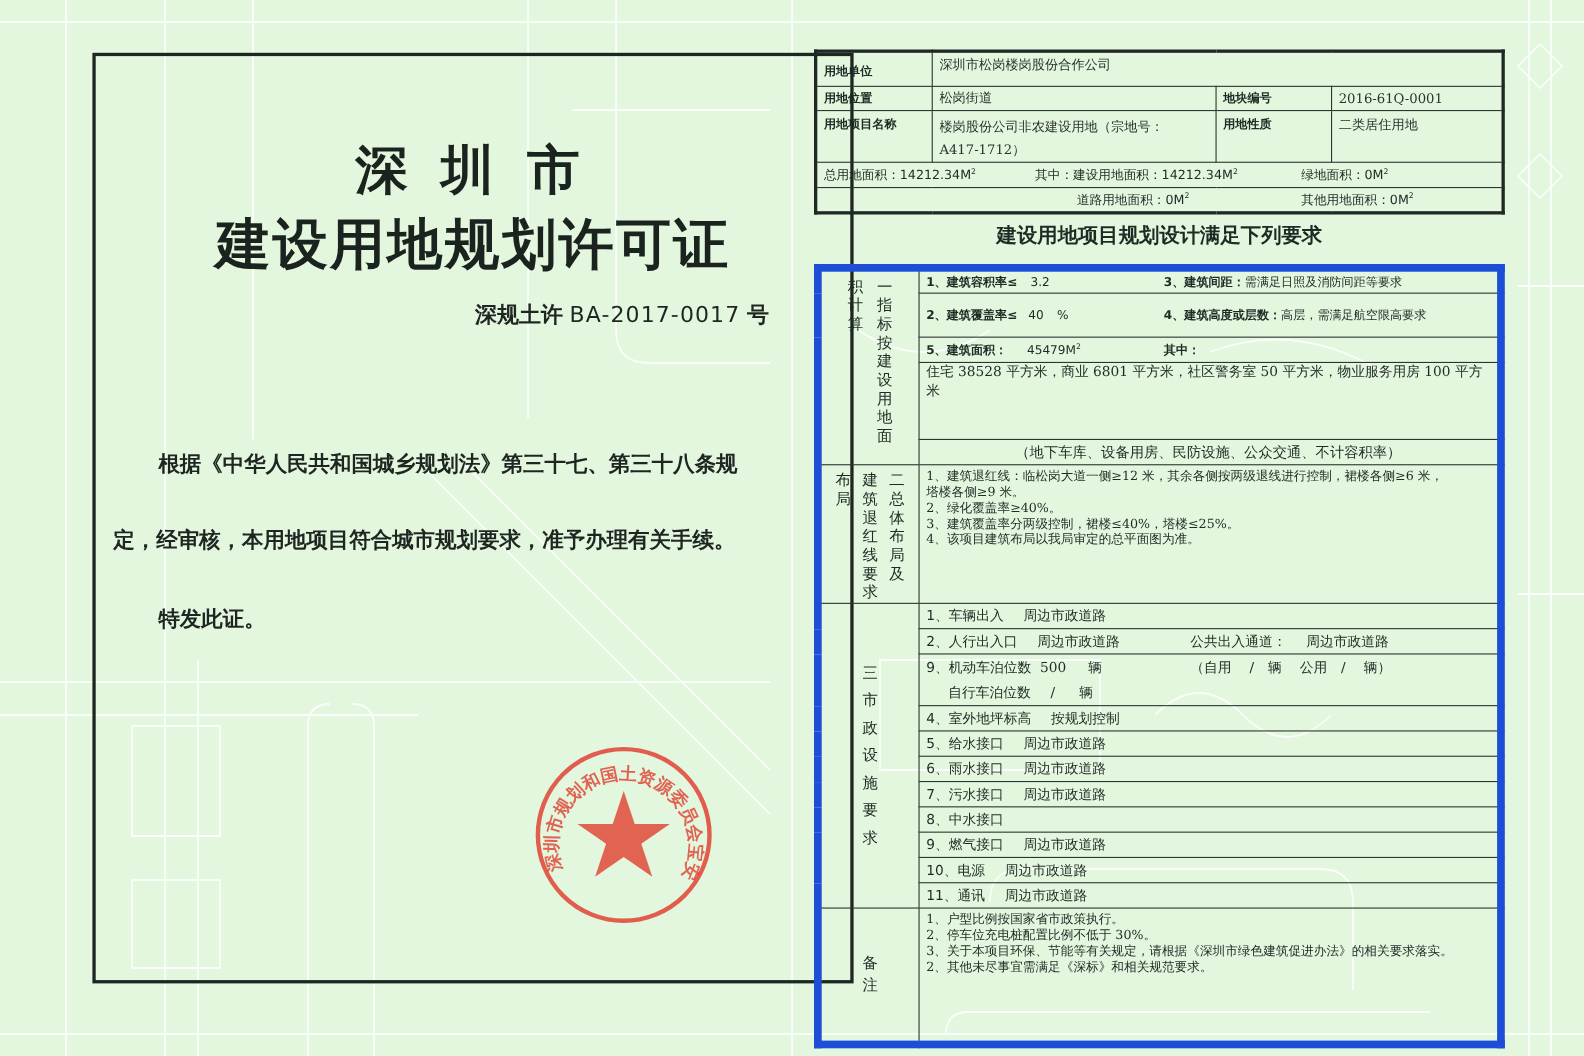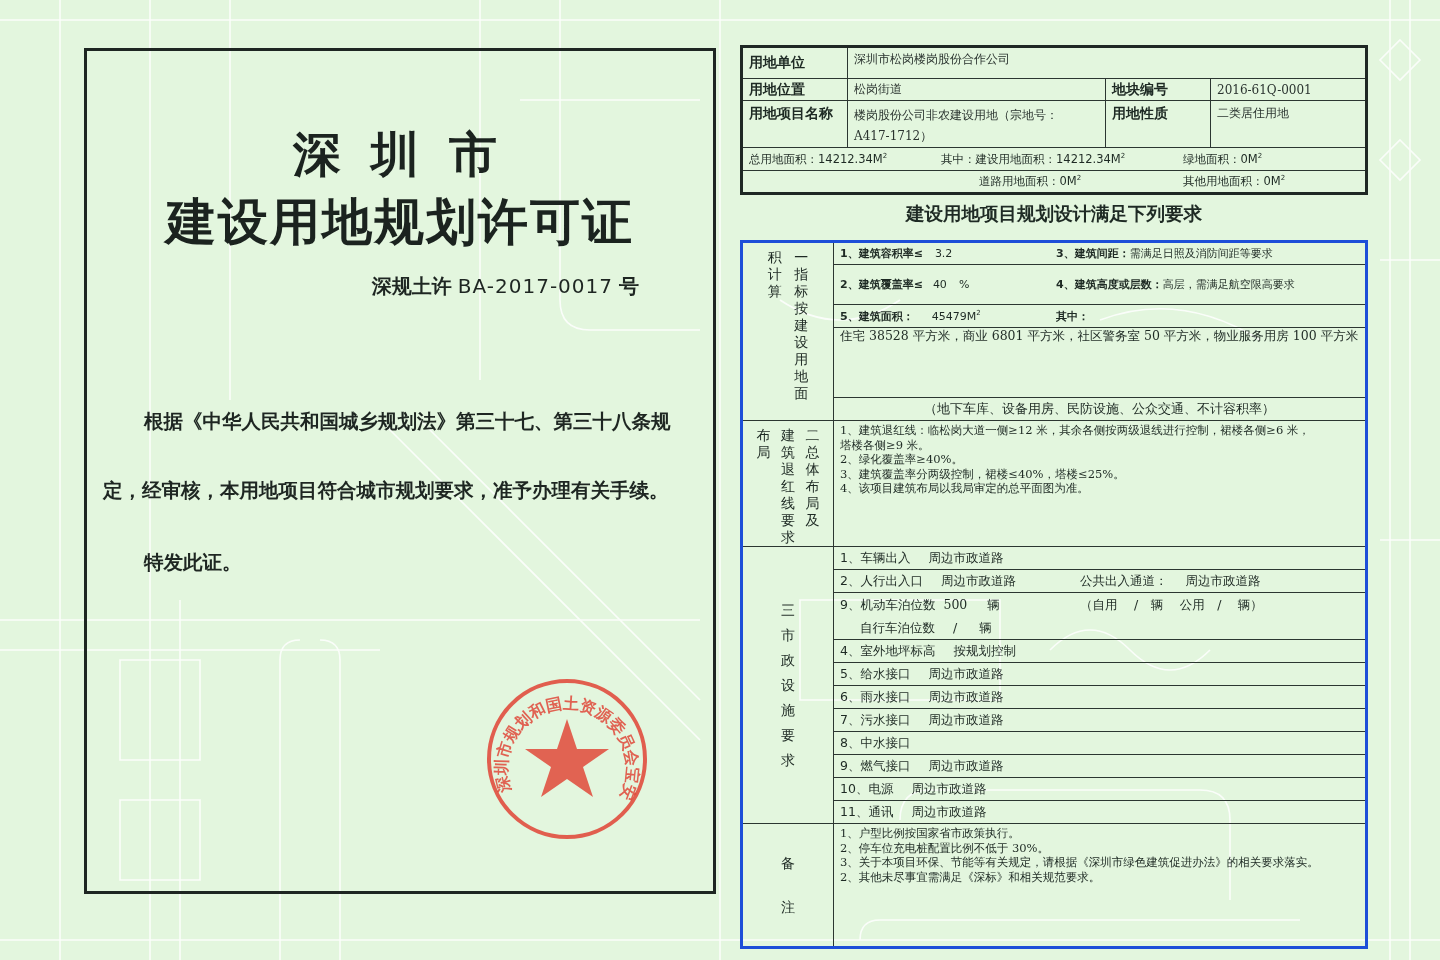--- a/index.html
+++ b/index.html
@@ -8,21 +8,21 @@
     background: #e3f6de;
     font-family: "DejaVu Serif", "Liberation Serif", serif;
     color: #1e2a24;
   }
   
   .bg-lines { position: absolute; inset: 0; pointer-events: none; }
   .bg-lines svg { width: 100%; height: 100%; }
 
   
   .left-panel {
-    position: absolute; left: 84px; top: 48px; width: 632px; height: 846px;
+    position: absolute; left: 84px; top: 48px; width: 692px; height: 846px;
     border: 3px solid #1e2622; box-sizing: border-box;
   }
   .title-city {
     position: absolute; left: 0; width: 100%; top: 72px; text-align: center;
     font-family: "DejaVu Sans", "Liberation Sans", sans-serif;
     font-weight: bold; font-size: 48px; letter-spacing: 30px; color: #1b231f;
     padding-left: 20px; box-sizing: border-box;
   }
   .title-main {
     position: absolute; left: 0; width: 100%; top: 138px; text-align: center;
@@ -52,35 +52,35 @@
   .date-line .num { font-family: "DejaVu Serif", "Liberation Serif", serif; }
   .seal {
     position: absolute; left: 396px; top: 624px; width: 168px; height: 168px;
   }
 
   
   table { border-collapse: collapse; position: absolute; }
   td { border: 1px solid #2c3631; padding: 0 6px; vertical-align: middle; font-size: 12px; }
   .info-table { left: 740px; top: 45px; width: 628px; border: 3px solid #1f2824; }
   .info-table td.lbl {
-    font-family: Liberation Serif, serif; font-weight: bold; font-size: 14px;
+    font-family: Liberation Serif, serif; font-weight: bold; font-size: 11px;
     width: 92px;
   }
   .info-table td.val { font-size: 12px; color: #2a332f; }
   .info-table .area-row td {
     font-family: "DejaVu Sans", "Liberation Sans", sans-serif; font-size: 11.5px;
   }
   sup { font-size: 7px; }
 
   .section-title {
     position: absolute; left: 740px; width: 628px; top: 201px; text-align: center;
     font-family: "DejaVu Sans", "Liberation Sans", sans-serif; font-weight: bold; font-size: 18.5px;
   }
 
-  .req-table { left: 740px; top: 240px; width: 628px; border: 3px solid #1d4ed8; }
+  .req-table { left: 740px; top: 240px; width: 628px; border: 7px solid #1d4ed8; }
   .req-table td { font-size: 11.5px; }
   .req-table td.side {
     width: 80px; padding: 0; text-align: center;
     font-family: "DejaVu Sans", "Liberation Sans", sans-serif; font-size: 14px; line-height: 17px;
   }
   .vt { display: inline-block; width: 16px; vertical-align: top; word-break: break-all; text-align: center; }
   .req-table .item { font-family: "DejaVu Sans", "Liberation Sans", sans-serif; font-size: 11px; }
   .req-table .item b { font-weight: bold; }
   .req-table .sp { display: inline-block; }
   .req-table .muni td.c {
@@ -261,21 +261,21 @@
     <tr>
         <td class="c"><span>10、电源</span><span class="v">周边市政道路</span></td>
       </tr>
     <tr>
         <td class="c"><span>11、通讯</span><span class="v">周边市政道路</span></td>
       </tr>
   </tbody>
 
   <tbody>
       <tr style="height:124px">
-    <td class="side" style="font-size:14px;line-height:44px">
+    <td class="side" style="font-size:14px;line-height:20px">
       <span class="vt">备注</span>
     </td>
     <td class="notes">
       <div>1、户型比例按国家省市政策执行。</div>
       <div>2、停车位充电桩配置比例不低于 30%。</div>
       <div>3、关于本项目环保、节能等有关规定，请根据《深圳市绿色建筑促进办法》的相关要求落实。</div>
       <div>2、其他未尽事宜需满足《深标》和相关规范要求。</div>
     </td>
   </tr>
 </tbody>

